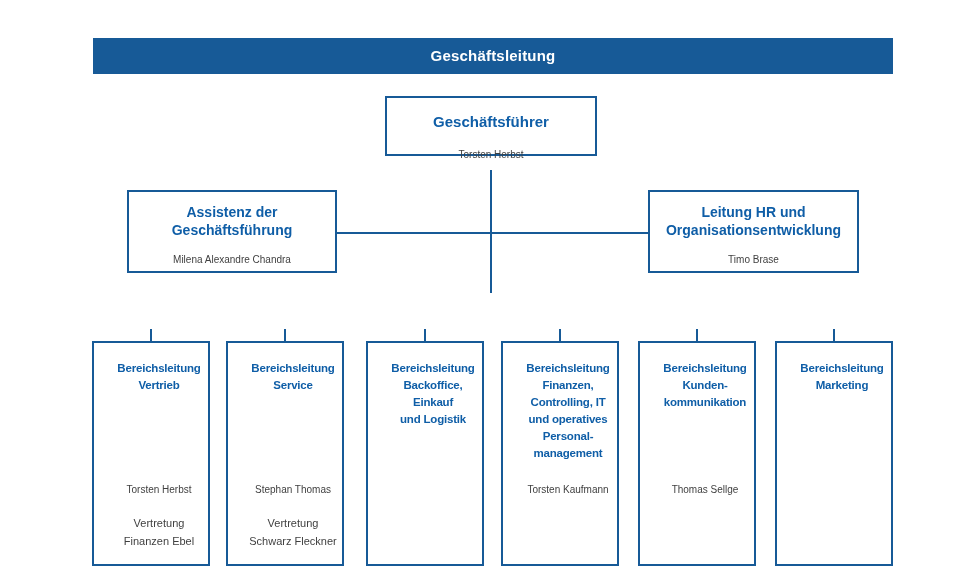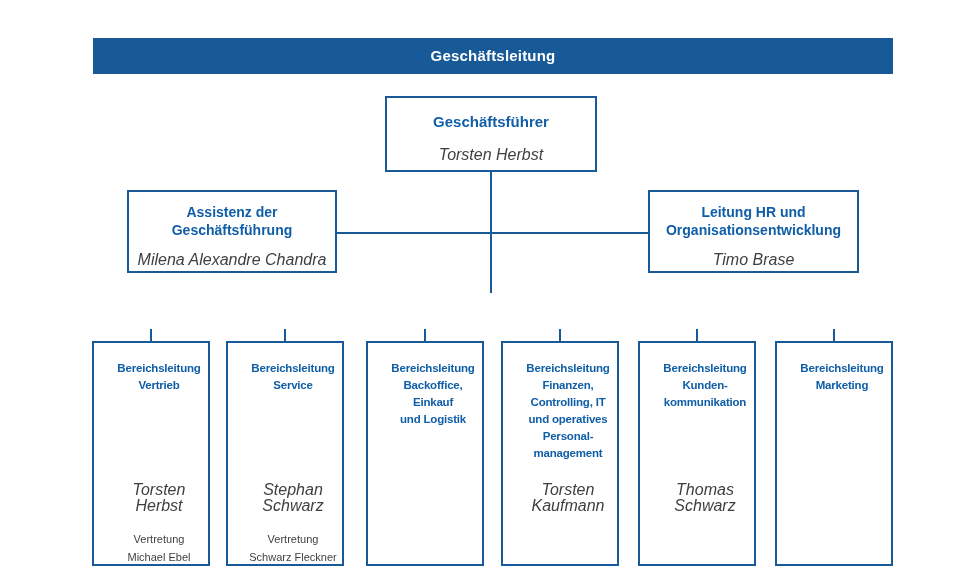--- a/index.html
+++ b/index.html
@@ -37,27 +37,26 @@
     border:2px solid var(--primary);
     text-align:center;
   }
   .node-title{
     color:var(--heading-text);
     font-weight:bold;
     white-space:pre-line;
   }
   .node-name{
     color:var(--name-text);
-    font-size:16px;
+    font-size:10px;
     white-space:pre-line;
     line-height:17px;
-    font-style:italic;
   }
   
-  .ceo{left:377px;top:88px;width:212px;height:76px;padding-top:13px;text-align:center;}
+  .ceo{left:377px;top:88px;width:212px;height:60px;padding-top:13px;text-align:center;}
   .ceo .node-title{font-size:15px;line-height:18px;}
   .ceo .node-name{margin-top:15px;}
   
   .side{height:83px;top:182px;padding-top:9px;}
   .assistant{left:119px;width:210px;}
   .hr{left:640px;width:211px;}
   .side .node-title{font-size:14px;line-height:18px;}
   .side .node-name{margin-top:12px;}
   
   .dept{top:333px;width:118px;height:225px;padding-top:15px;padding-left:16px;}
@@ -116,28 +115,28 @@
   <div class="line" style="left:551px;top:321px;width:2px;height:12px;"></div>
   <div class="line" style="left:688px;top:321px;width:2px;height:12px;"></div>
   <div class="line" style="left:825px;top:321px;width:2px;height:12px;"></div>
 
   <div class="node dept dept-1">
     <div class="node-title">Bereichsleitung
 Vertrieb</div>
     <div class="node-name">Torsten Herbst</div>
     <div class="dept-deputy">
       <span>Vertretung</span>
-      <span>Michael Ebel</span>
+      <span>Finanzen Ebel</span>
     </div>
   </div>
 
   <div class="node dept dept-2">
     <div class="node-title">Bereichsleitung
 Service</div>
-    <div class="node-name">Stephan Schwarz</div>
+    <div class="node-name">Stephan Thomas</div>
     <div class="dept-deputy">
       <span>Vertretung</span>
       <span>Schwarz Fleckner</span>
     </div>
   </div>
 
   <div class="node dept dept-3">
     <div class="node-title">Bereichsleitung
 Backoffice, Einkauf
 und Logistik</div>
@@ -150,21 +149,21 @@
 und operatives
 Personal-
 management</div>
     <div class="node-name">Torsten Kaufmann</div>
   </div>
 
   <div class="node dept dept-5">
     <div class="node-title">Bereichsleitung
 Kunden-
 kommunikation</div>
-    <div class="node-name">Thomas Schwarz</div>
+    <div class="node-name">Thomas Sellge</div>
   </div>
 
   <div class="node dept dept-6">
     <div class="node-title">Bereichsleitung
 Marketing</div>
     <div class="node-name"></div>
   </div>
 
 </div>
 

